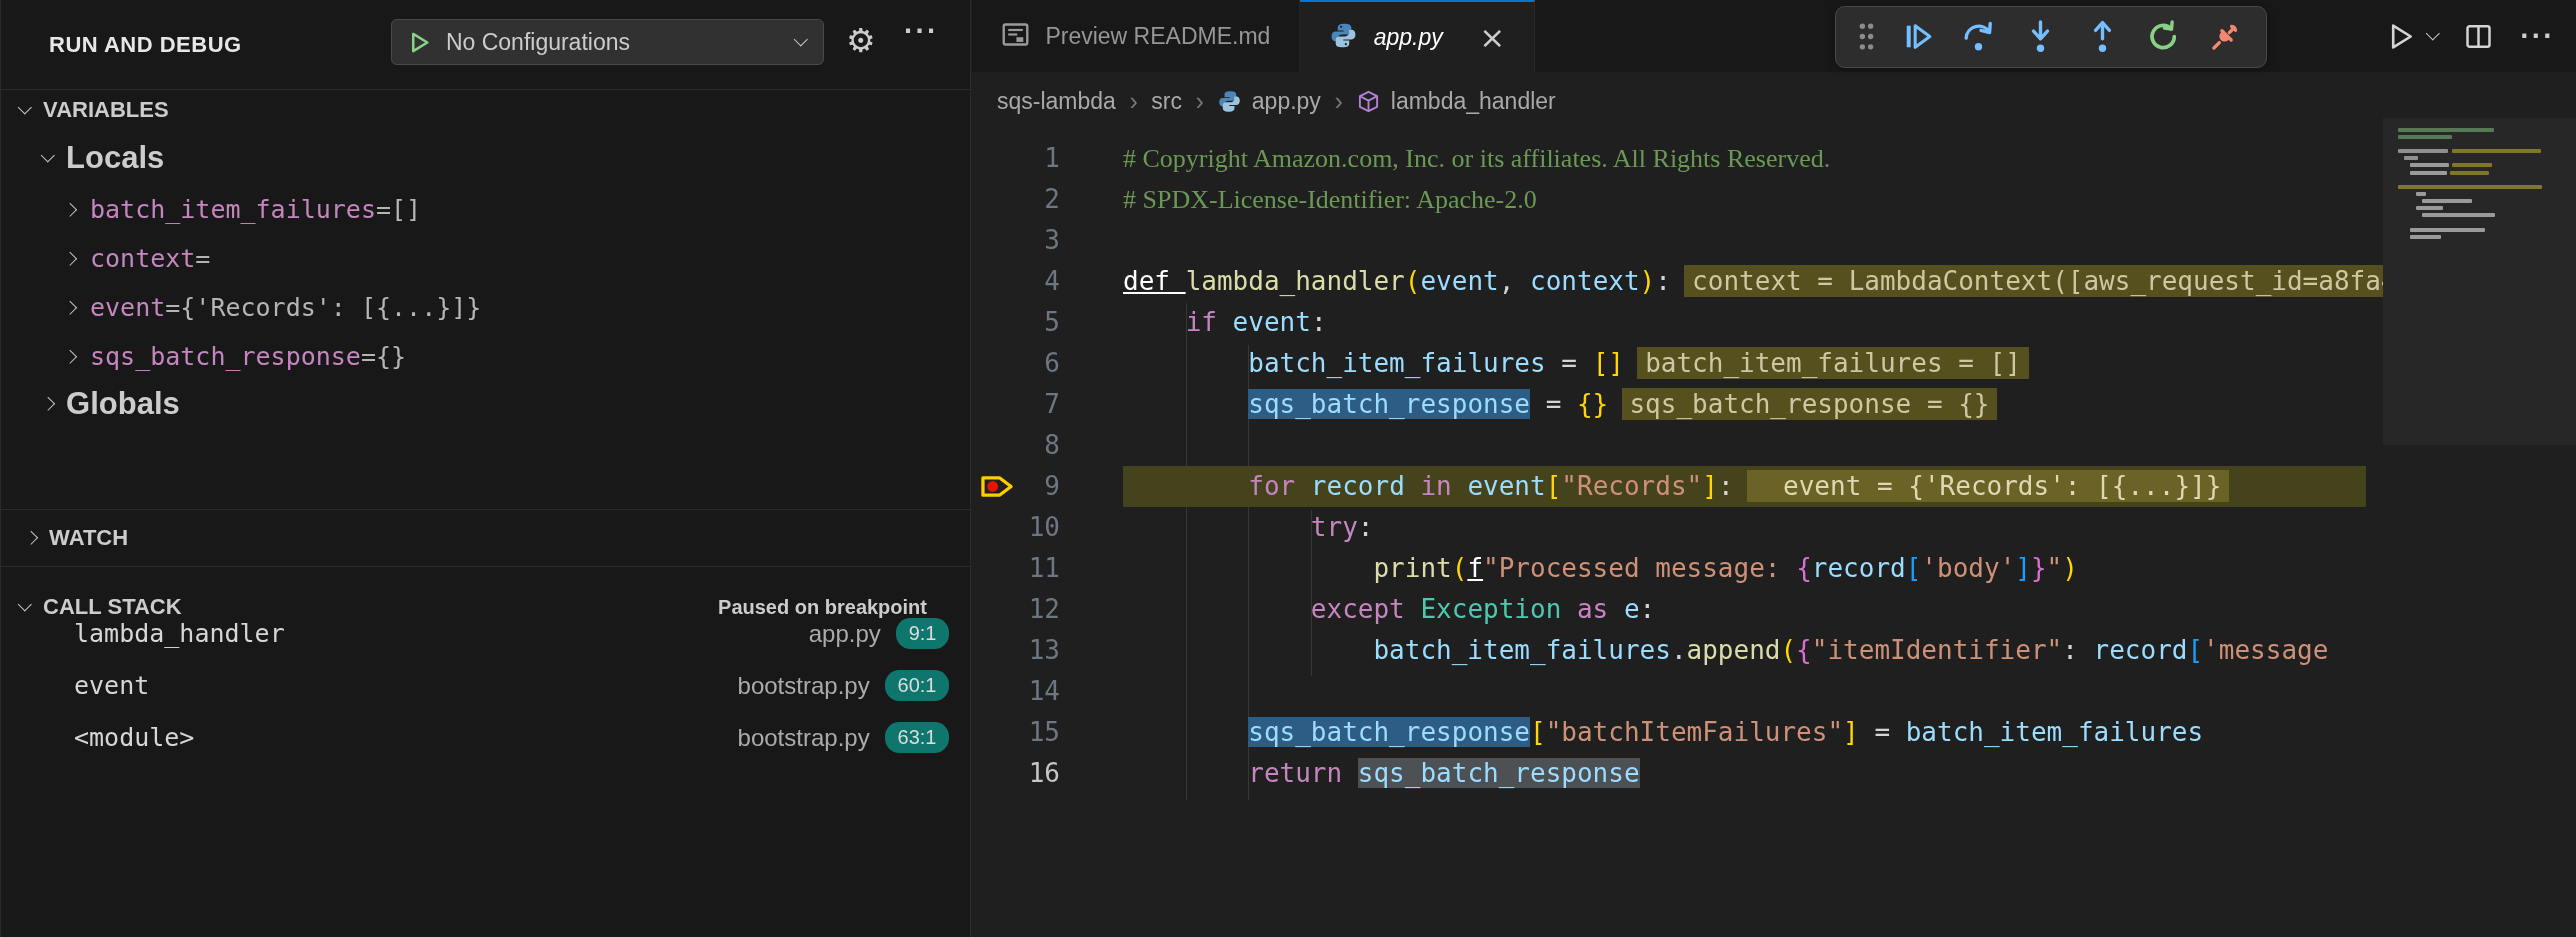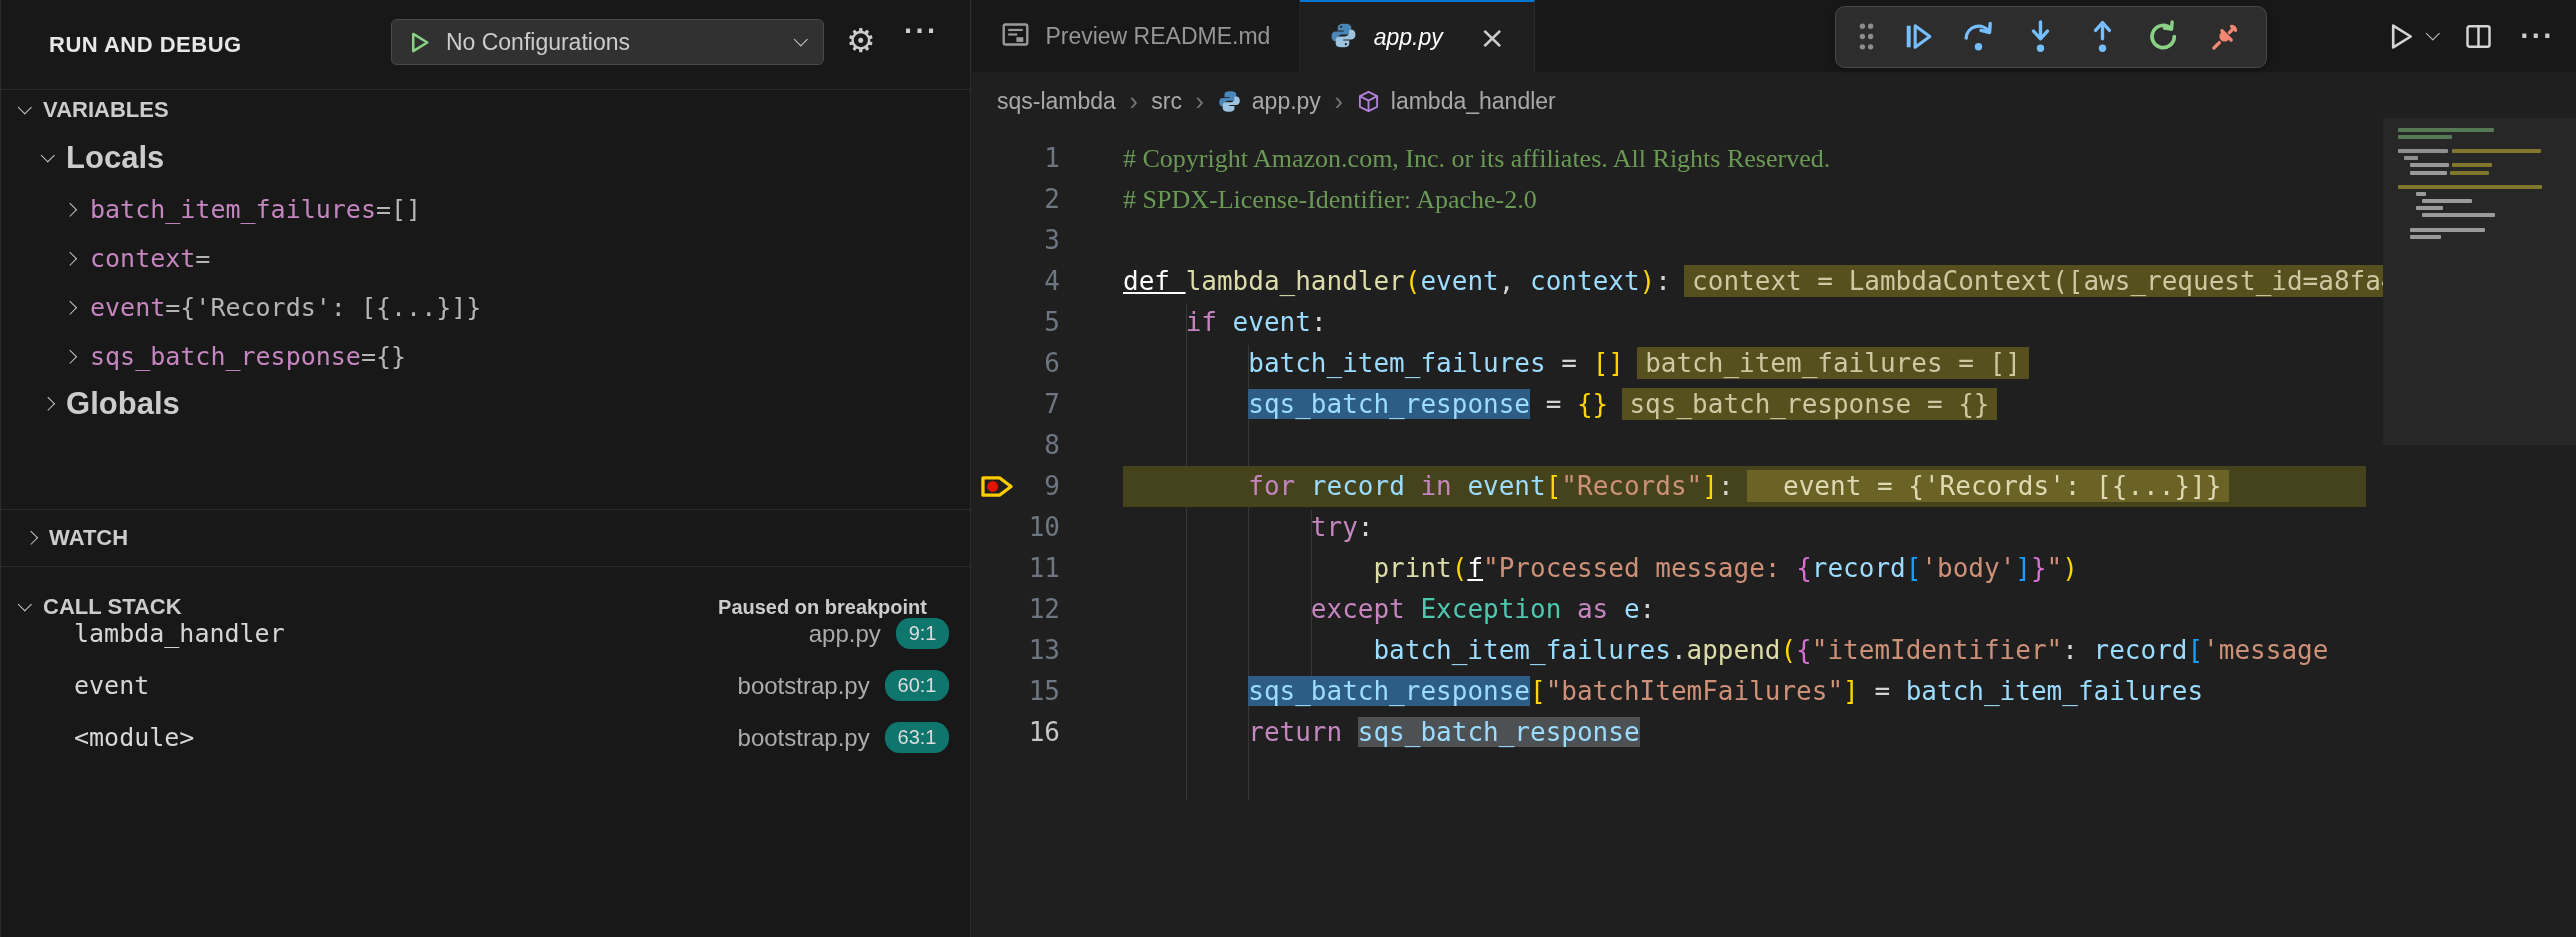--- a/index.html
+++ b/index.html
@@ -340,20 +340,21 @@
         <div class="code-line"><div class="gutter"><span class="ln">7</span></div><div class="line-content"><span class="tk-tx">        </span><span class="tk-vr whl-b">sqs_batch_response</span><span class="tk-tx"> = </span><span class="tk-b1">{}</span><span class="hint">sqs_batch_response = {}</span></div></div>
         <div class="code-line"><div class="gutter"><span class="ln">8</span></div><div class="line-content"></div></div>
         <div class="code-line current"><div class="gutter"><span class="bp"><svg width="35" height="31" viewBox="0 0 18 16">
                 <path d="M1.5 3.5 h8.5 l6 4.5 -6 4.5 h-8.5 z" fill="none" stroke="#ffcc00" stroke-width="1.7" stroke-linejoin="round"></path>
                 <circle cx="6.5" cy="8" r="2.8" fill="#e51400"></circle>
               </svg></span><span class="ln">9</span></div><div class="line-content"><span class="tk-tx">        </span><span class="tk-kw">for </span><span class="tk-vr">record</span><span class="tk-kw"> in </span><span class="tk-vr">event</span><span class="tk-b1">[</span><span class="tk-st">"Records"</span><span class="tk-b1">]</span><span class="tk-tx">:</span><span class="hint bright">event = {'Records': [{...}]}</span></div></div>
         <div class="code-line"><div class="gutter"><span class="ln">10</span></div><div class="line-content"><span class="tk-tx">            </span><span class="tk-kw">try</span><span class="tk-tx">:</span></div></div>
         <div class="code-line"><div class="gutter"><span class="ln">11</span></div><div class="line-content"><span class="tk-tx">                </span><span class="tk-fn">print</span><span class="tk-b1">(</span><span class="tk-kb">f</span><span class="tk-st">"Processed message: </span><span class="tk-b2">{</span><span class="tk-vr">record</span><span class="tk-b3">[</span><span class="tk-st">'body'</span><span class="tk-b3">]</span><span class="tk-b2">}</span><span class="tk-st">"</span><span class="tk-b1">)</span></div></div>
         <div class="code-line"><div class="gutter"><span class="ln">12</span></div><div class="line-content"><span class="tk-tx">            </span><span class="tk-kw">except </span><span class="tk-ty">Exception</span><span class="tk-kw"> as </span><span class="tk-vr">e</span><span class="tk-tx">:</span></div></div>
         <div class="code-line"><div class="gutter"><span class="ln">13</span></div><div class="line-content"><span class="tk-tx">                </span><span class="tk-vr">batch_item_failures</span><span class="tk-tx">.</span><span class="tk-fn">append</span><span class="tk-b1">(</span><span class="tk-b2">{</span><span class="tk-st">"itemIdentifier"</span><span class="tk-tx">: </span><span class="tk-vr">record</span><span class="tk-b3">[</span><span class="tk-st">'message</span></div></div>
+        <div class="code-line"><div class="gutter"><span class="ln">14</span></div><div class="line-content"></div></div>
         <div class="code-line"><div class="gutter"><span class="ln">15</span></div><div class="line-content"><span class="tk-tx">        </span><span class="tk-vr whl-b">sqs_batch_response</span><span class="tk-b1">[</span><span class="tk-st">"batchItemFailures"</span><span class="tk-b1">]</span><span class="tk-tx"> = </span><span class="tk-vr">batch_item_failures</span></div></div>
         <div class="code-line"><div class="gutter"><span class="ln active">16</span></div><div class="line-content"><span class="tk-tx">        </span><span class="tk-kw">return </span><span class="tk-vr whl-g">sqs_batch_response</span></div></div>
       </div>
   </div>
 
   <div id="minimap">
     <div class="slider"></div>
     <div>
         <div class="mm-bar" style="left: 15.4px; top: 56px; width: 96px; background: rgb(85, 122, 85);"></div>
         <div class="mm-bar" style="left: 15.4px; top: 63px; width: 54px; background: rgb(85, 122, 85);"></div>

